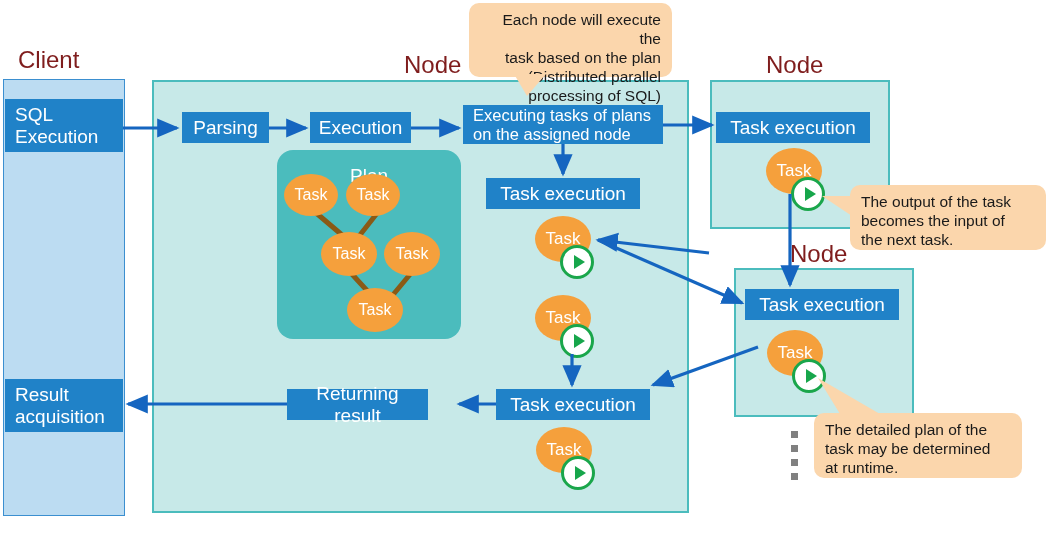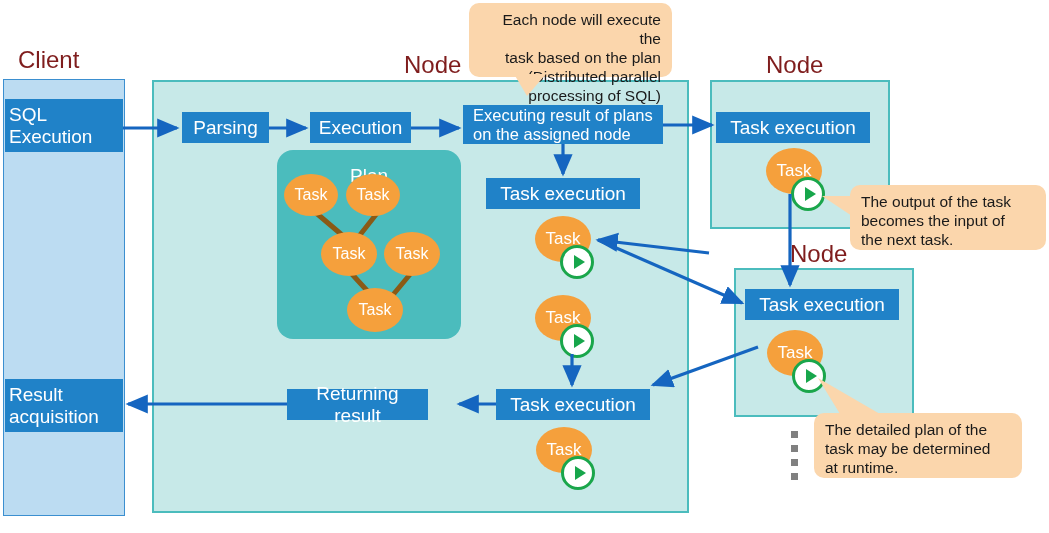--- a/index.html
+++ b/index.html
@@ -48,21 +48,21 @@
     display: flex;
     align-items: center;
     justify-content: center;
     text-align: center;
     font-size: 19px;
     line-height: 1.12;
     box-sizing: border-box;
     padding: 0 6px;
   }
   .pbox.small { font-size: 16.5px; text-align: left; justify-content: flex-start; padding-left: 10px;}
-  .pbox.left  { justify-content: flex-start; text-align: left; padding-left: 4px; }
+  .pbox.left  { justify-content: flex-start; text-align: left; padding-left: 10px; }
 
   
   .plan-box {
     background: #4bbcbd;
     border-radius: 16px;
     box-sizing: border-box;
   }
   .plan-title {
     color: #ffffff;
     font-size: 19px;
@@ -153,21 +153,21 @@
   </svg>
 
   <div class="abs task-circle small" style="left:284px; top:174px; width:54px; height:42px;">Task</div>
   <div class="abs task-circle small" style="left:346px; top:174px; width:54px; height:42px;">Task</div>
   <div class="abs task-circle small" style="left:321px; top:232px; width:56px; height:44px;">Task</div>
   <div class="abs task-circle small" style="left:384px; top:232px; width:56px; height:44px;">Task</div>
   <div class="abs task-circle small" style="left:347px; top:288px; width:56px; height:44px;">Task</div>
 
   <div class="abs pbox" style="left:182px; top:112px; width:87px; height:31px;">Parsing</div>
   <div class="abs pbox" style="left:310px; top:112px; width:101px; height:31px;">Execution</div>
-  <div class="abs pbox small" style="left:463px; top:105px; width:200px; height:39px; white-space:pre-line;">Executing result of plans
+  <div class="abs pbox small" style="left:463px; top:105px; width:200px; height:39px; white-space:pre-line;">Executing tasks of plans
 on the assigned node</div>
   <div class="abs pbox" style="left:486px; top:178px; width:154px; height:31px;">Task execution</div>
   <div class="abs pbox" style="left:496px; top:389px; width:154px; height:31px;">Task execution</div>
   <div class="abs pbox" style="left:287px; top:389px; width:141px; height:31px;">Returning result</div>
 
   <div class="abs task-circle" style="left:535px; top:216px; width:56px; height:46px;">Task</div>
   <div class="abs play-badge" style="left:560px; top:245px; width:34px; height:34px;">
       <span class="tri"></span>
     </div>
 

